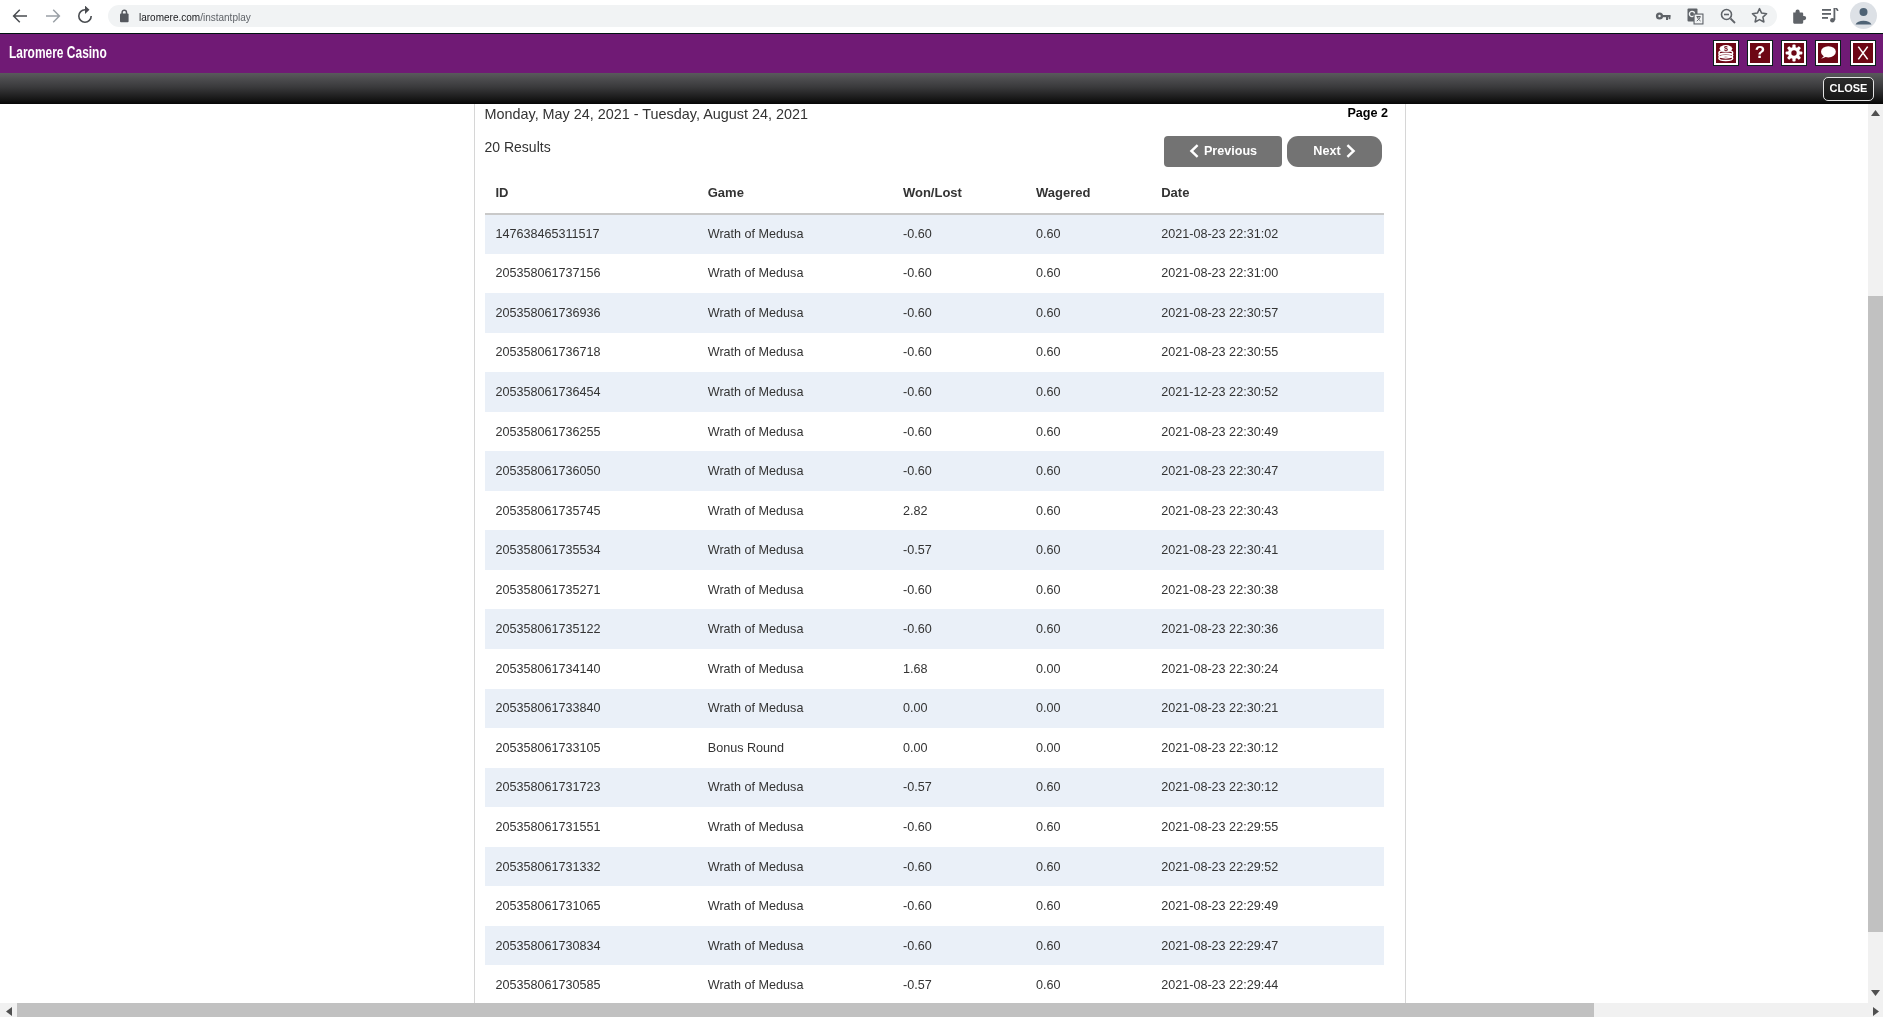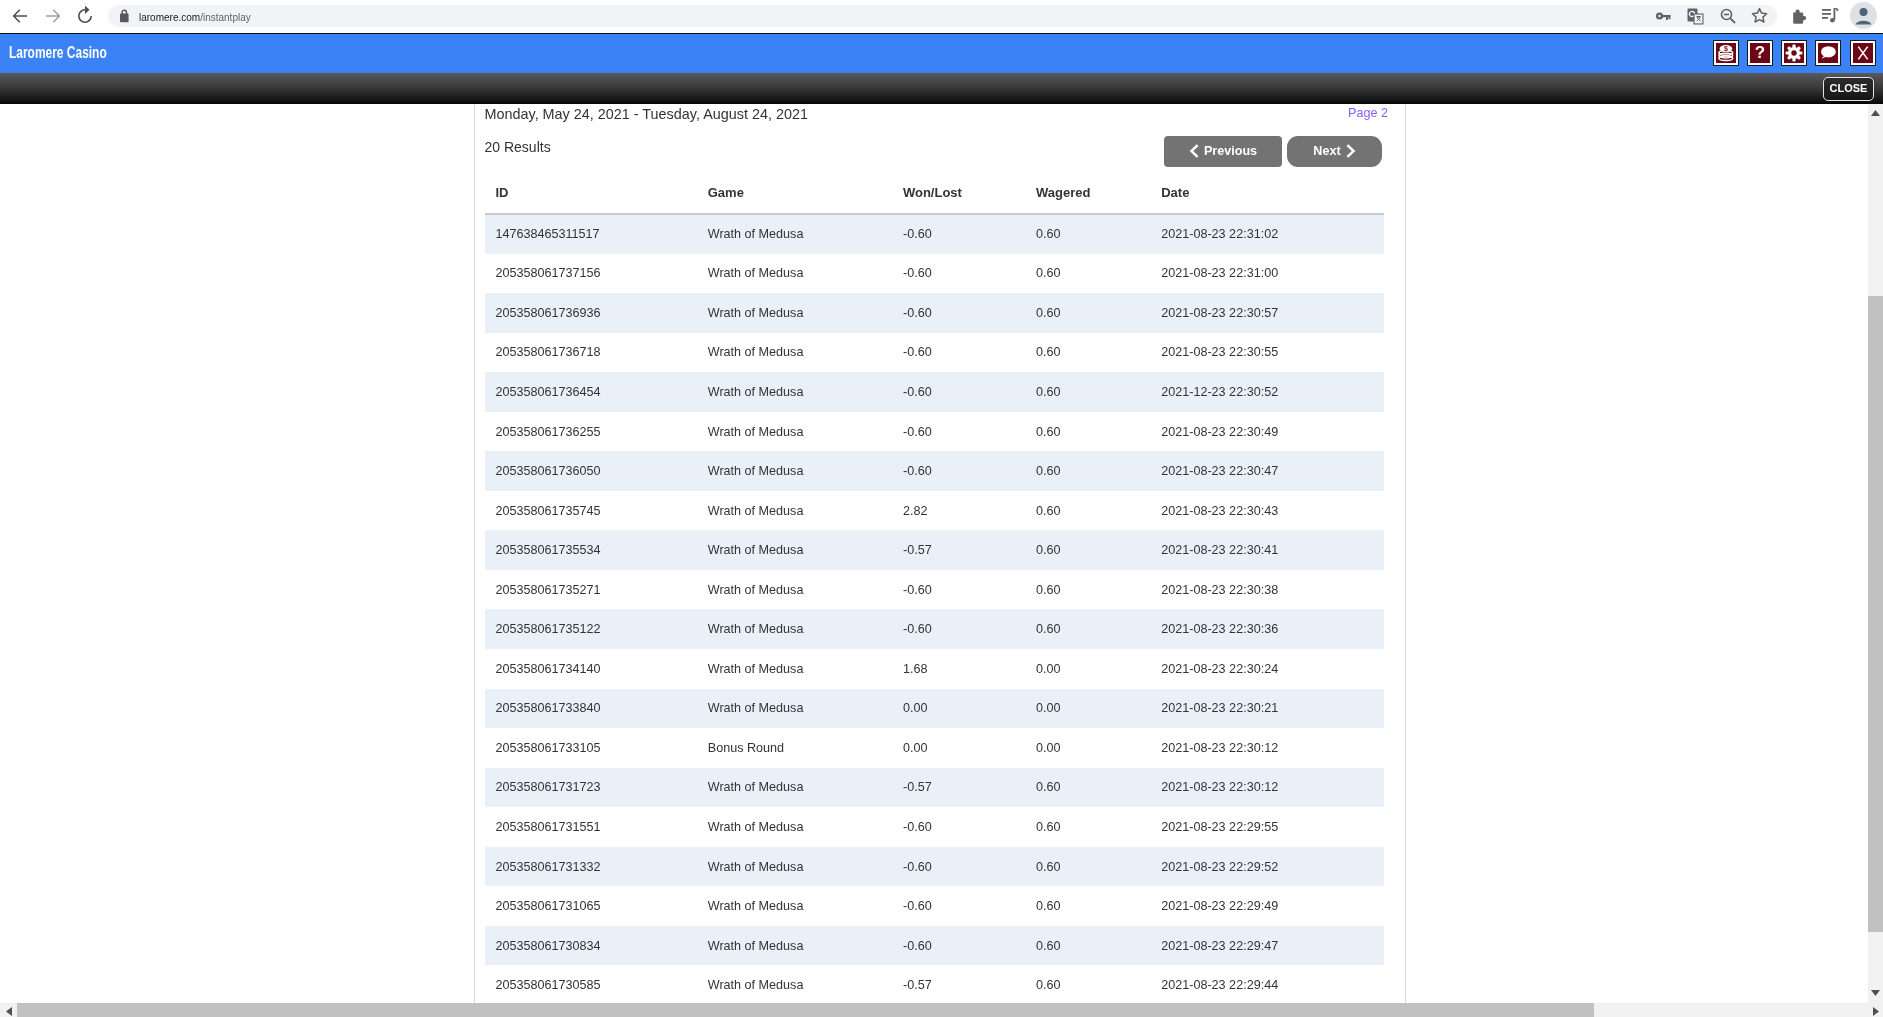--- a/index.html
+++ b/index.html
@@ -6,37 +6,37 @@
   html,body { width:1883px; height:1017px; overflow:hidden; background:#fff;
     font-family:"Liberation Sans", sans-serif; }
   .abs { position:absolute; }
   
   #toolbar { position:absolute; top:0; left:0; width:1883px; height:33px; background:#fff; }
   #pill { position:absolute; left:108px; top:5px; width:1669px; height:22px;
     border-radius:11px; background:#f1f3f4; }
   #url { position:absolute; left:139px; top:12px; font-size:10px; color:#202124; letter-spacing:0;text-align:center; }
   #url .path { color:#5f6368; }
   
-  #greenbar { position:absolute; top:33px; left:0; width:1883px; height:40px; background:#3b82f6; border-top:1px solid #001310; }
+  #greenbar { position:absolute; top:33px; left:0; width:1883px; height:40px; background:#701a75; border-top:1px solid #001310; }
   #logo { position:absolute; left:9px; top:9px; color:#fff; font-size:16.5px; font-weight:bold;
     transform:scaleX(0.725); transform-origin:0 0; white-space:nowrap; }
   .hbtn { position:absolute; top:6.5px; width:24px; height:24px; background:#6d0715;
     border:2px solid #fff; outline:1px solid #0a1f1b; color:#fff; text-align:center; }
   
   #closebar { position:absolute; top:73px; left:0; width:1883px; height:31px;
     background:linear-gradient(to bottom, #59595c 0%, #3a3a3c 45%, #161616 85%, #050505 100%); }
   #closebtn { position:absolute; right:9px; top:4px; width:51px; height:24px;
     border:1.5px solid #e3e3e3; border-radius:5px; color:#fff;
     background:linear-gradient(to bottom,#2c2c2c,#161616);
     font-size:11px; font-weight:bold; text-align:center; line-height:20px; }
   
   #content { position:absolute; top:104px; left:474px; width:932px; height:899px;
     border-left:1px solid #d6d6d6; border-right:1px solid #d6d6d6; background:#fff; }
   #daterange { position:absolute; left:9.5px; top:2px; font-size:14.4px; color:#333; }
-  #page2 { position:absolute; right:17px; top:2px; font-size:12.6px; font-weight:normal; color:#8b5cf6; }
+  #page2 { position:absolute; right:17px; top:2px; font-size:12.6px; font-weight:bold; color:#000000; }
   #results { position:absolute; left:9.5px; top:35px; font-size:14px; color:#333; }
   .navbtn { position:absolute; top:32px; height:31px; background:#737373; border-radius:4px;
     color:#fff; font-size:12.6px; font-weight:bold; line-height:31px; text-align:center; }
   #prevbtn { left:689px; width:118px; }
   #nextbtn { left:812px; width:95px;border-radius:11px; }
   
   table { position:absolute; left:9.5px; top:68px; width:899px; border-collapse:collapse;
     table-layout:fixed; }
   thead tr { height:42px; }
   thead td { font-size:13px; font-weight:bold; color:#333; border-bottom:2px solid #c9c9c9; }

